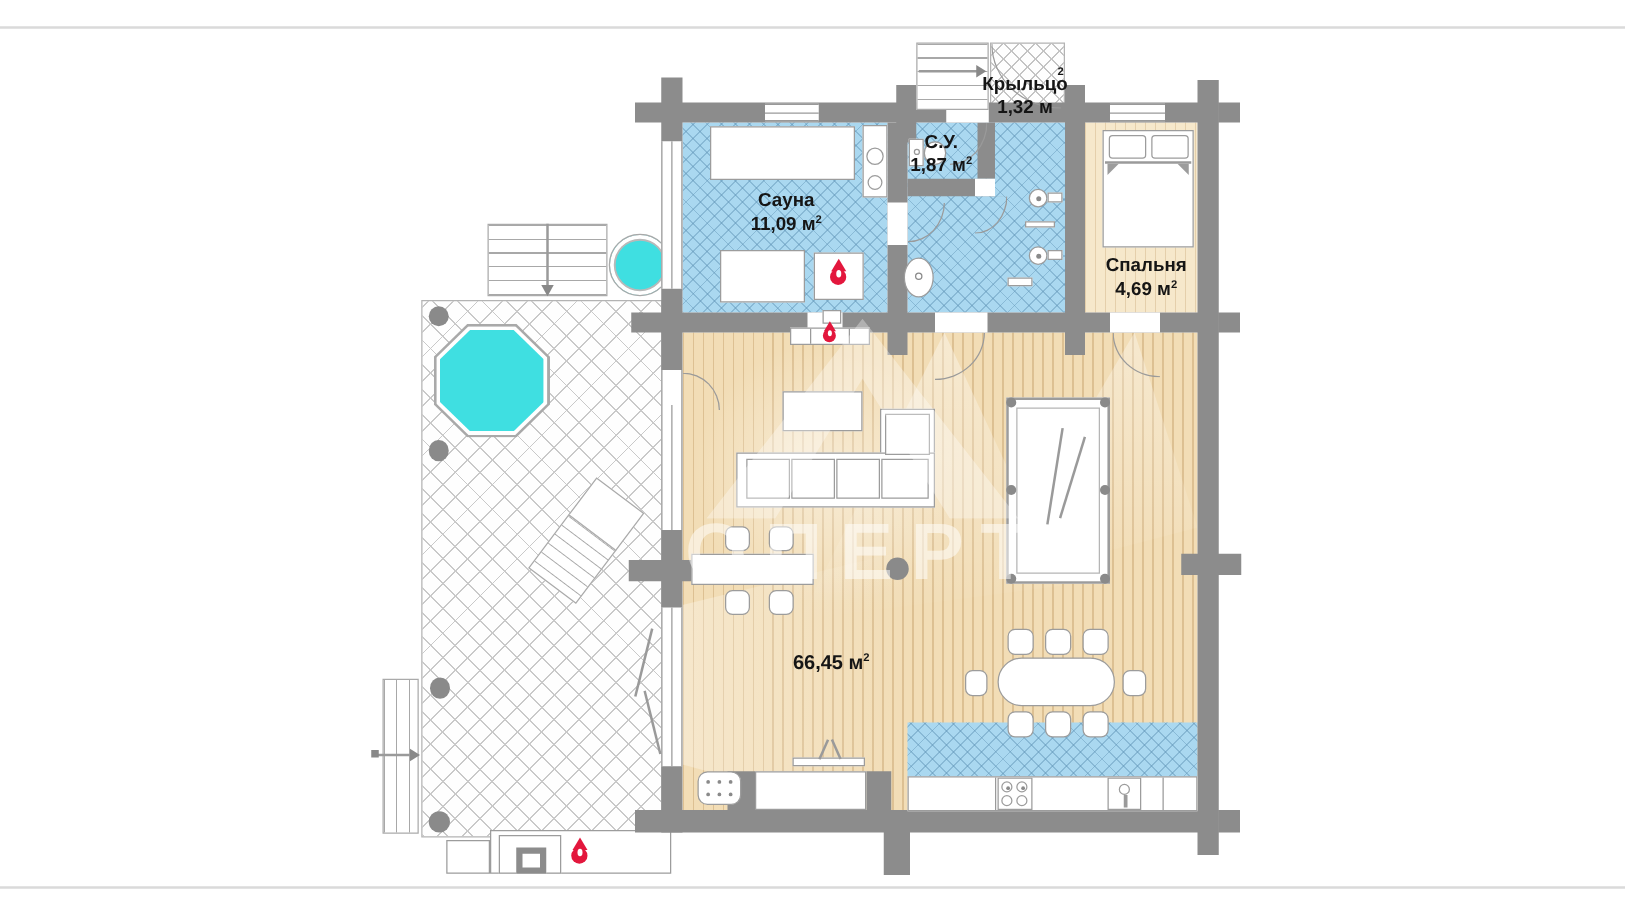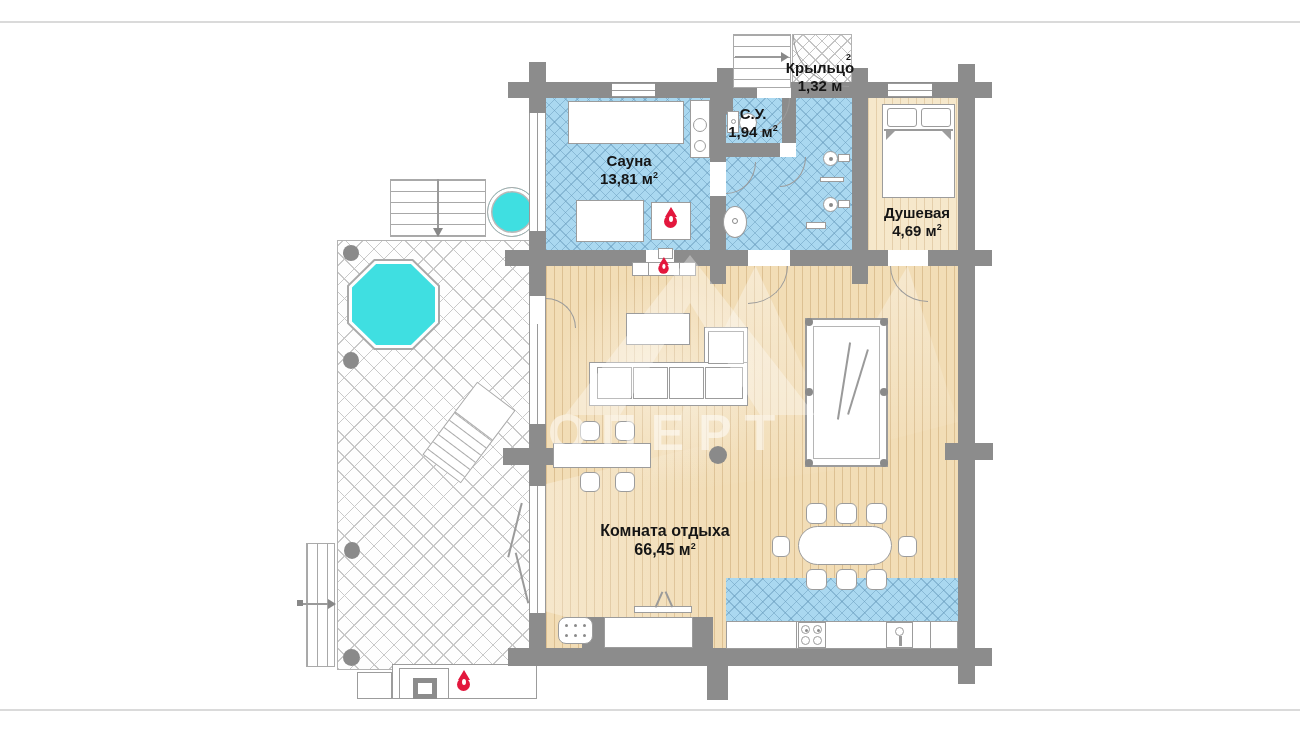--- a/index.html
+++ b/index.html
@@ -271,43 +271,42 @@
     <div class="dot" style="left:6px;top:6px;width:3px;height:3px"></div>
     <div class="dot" style="left:15px;top:6px;width:3px;height:3px"></div>
     <div class="dot" style="left:24px;top:6px;width:3px;height:3px"></div>
     <div class="dot" style="left:6px;top:16px;width:3px;height:3px"></div>
     <div class="dot" style="left:15px;top:16px;width:3px;height:3px"></div>
     <div class="dot" style="left:24px;top:16px;width:3px;height:3px"></div>
   </div>
 
   <div class="cone" style="left:565px;top:255px;width:250px;height:160px;background:rgba(255,255,255,.32);
               clip-path:polygon(0 100%,50% 0,100% 100%,78% 100%,50% 30%,22% 100%)"></div>
-  <div class="wm" style="left:548px;top:404px;font-size:50px;letter-spacing:14px">ОПЕРТ</div>
+  <div class="wm" style="left:548px;top:404px;font-size:64px;letter-spacing:14px">ОПЕРТ</div>
 
   <div class="rlabel" style="left:765px;top:59px;width:110px">
     <sup class="flysup">2</sup>
     <div>Крыльцо</div>
     <div>1,32 м</div>
   </div>
 
   <div class="rlabel" style="left:713px;top:105px;width:80px">
     <div>С.У.</div>
-    <div><span>1,94 м</span><sup>2</sup></div>
+    <div><span>1,87 м</span><sup>2</sup></div>
   </div>
 
   <div class="rlabel" style="left:569px;top:152px;width:120px">
     <div>Сауна</div>
-    <div><span>13,81 м</span><sup>2</sup></div>
+    <div><span>11,09 м</span><sup>2</sup></div>
   </div>
 
 
   <div class="rlabel" style="left:855px;top:204px;width:124px">
-    <div>Душевая</div>
+    <div>Спальня</div>
     <div><span>4,69 м</span><sup>2</sup></div>
   </div>
 
   <div class="rlabel big" style="left:565px;top:521px;width:200px">
-    <div>Комната отдыха</div>
     <div><span>66,45 м</span><sup>2</sup></div>
   </div>
 
 
 </div>
 
 </body></html>

